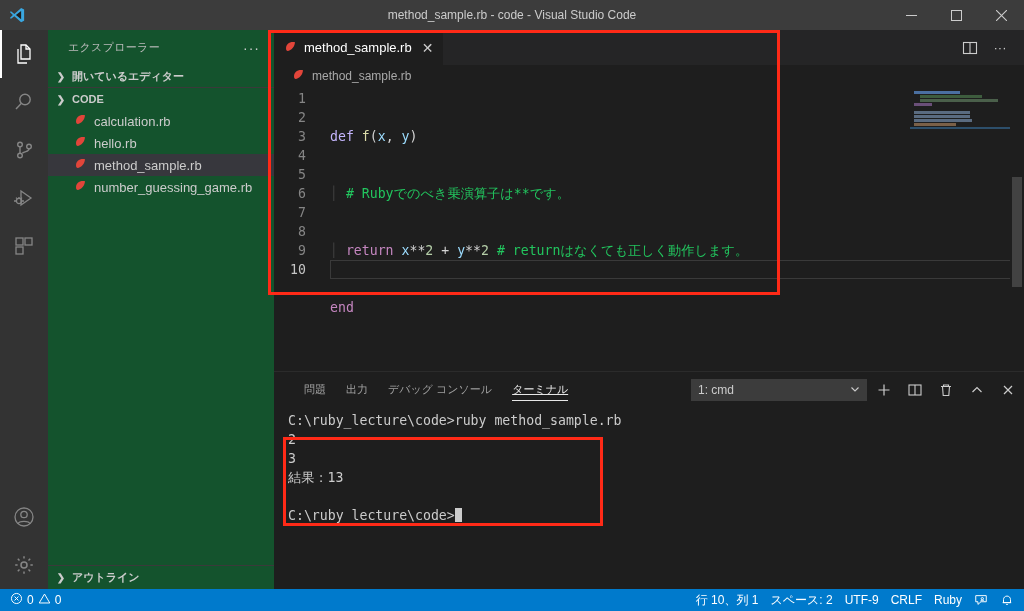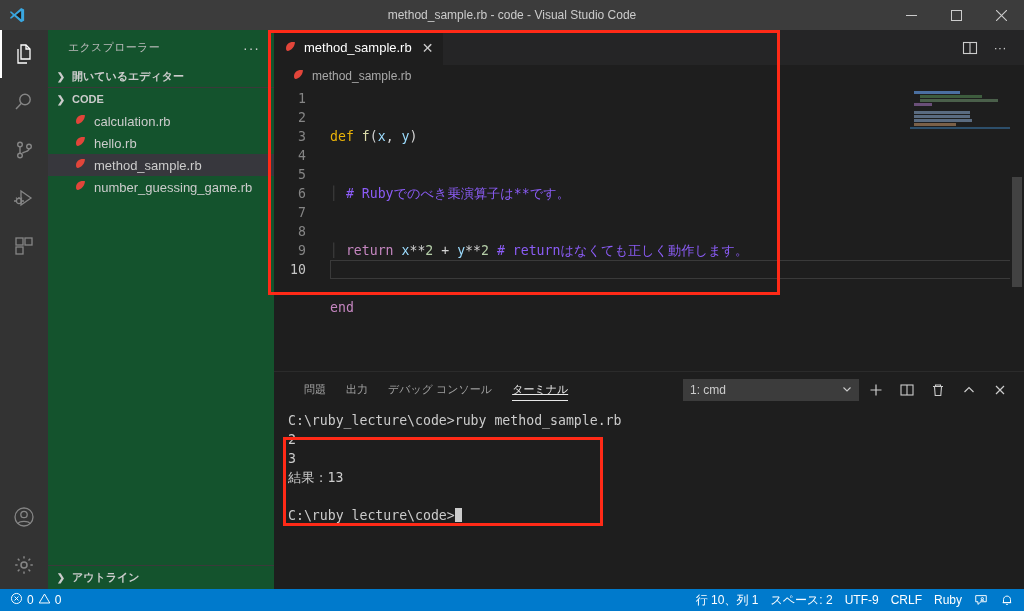--- a/index.html
+++ b/index.html
@@ -103,27 +103,27 @@
   }
 
   .editor-area { flex: 1 1 auto; position: relative; min-height: 0; background: #1e1e1e; overflow: hidden; }
   .code-wrap { display: flex; font-family: "DejaVu Sans Mono", monospace; font-size: 13.2px; line-height: 19px; padding-top: 2px; }
   .gutter { width: 46px; flex: 0 0 46px; text-align: right; padding-right: 14px; color: #858585; user-select: none; }
   .gutter div { height: 19px; }
   .gutter div.cur { color: #c6c6c6; }
   .code { flex: 1 1 auto; white-space: pre; padding-left: 10px; position: relative; }
   .code .ln { height: 19px; }
   .ind-guide { color: #404040; }
-  .k-def { color: #eab308; }
+  .k-def { color: #c4b5fd; }
   .k-kw { color: #c586c0; }
   .k-fn { color: #dcdcaa; }
   .k-param { color: #9cdcfe; }
   .k-var { color: #9cdcfe; }
   .k-num { color: #b5cea8; }
-  .k-com { color: #8b5cf6; }
+  .k-com { color: #22c55e; }
   .k-punc { color: #d4d4d4; }
   .cursor-line-box {
     position: absolute; border: 1px solid #3a3a3a; height: 19px; left: 56px; right: 0;
   }
   .minimap {
     position: absolute; right: 14px; top: 0; width: 100px; height: 100%;
     pointer-events: none;
   }
   .mm-line { height: 3px; margin-bottom: 1px; }
   .scroll-deco { position: absolute; right: 0; top: 0; width: 14px; height: 100%; background: #1e1e1e; }
@@ -133,21 +133,21 @@
   .panel { flex: 0 0 218px; display: flex; flex-direction: column; background: #1e1e1e; border-top: 1px solid #2b2b2b; }
   .panel-head { height: 35px; flex: 0 0 35px; display: flex; align-items: center; padding-left: 20px; }
   .p-tab {
     font-size: 11px; color: #a0a0a0; padding: 0 10px; height: 35px;
     display: flex; align-items: center; cursor: pointer; position: relative; white-space: nowrap;
   }
   .p-tab.active { color: #e7e7e7; text-decoration: underline; }
   .p-tab.active::after {
     content: ""; position: absolute; left: 10px; right: 10px; bottom: 6px; height: 1px; background: #e7e7e7;
   }
-  .panel-actions { margin-left: auto; display: flex; align-items: center; gap: 3px; padding-right: 10px; }
+  .panel-actions { margin-left: auto; display: flex; align-items: center; gap: 3px; padding-right: 2px; }
   .term-select {
     width: 176px; height: 22px; background: #3c3c3c; border: 1px solid #3c3c3c;
     color: #cccccc; font-size: 12px; display: flex; align-items: center; padding: 0 6px;
     cursor: pointer;
   }
   .term-select .sv { flex: 1 1 auto; }
   .term-select .caret { font-size: 10px; color: #cccccc; }
   .pa-icon { width: 28px; height: 28px; display: flex; align-items: center; justify-content: center; color: #cccccc; cursor: pointer; }
   .terminal {
     flex: 1 1 auto; padding: 4px 0 0 14px; overflow: hidden;

